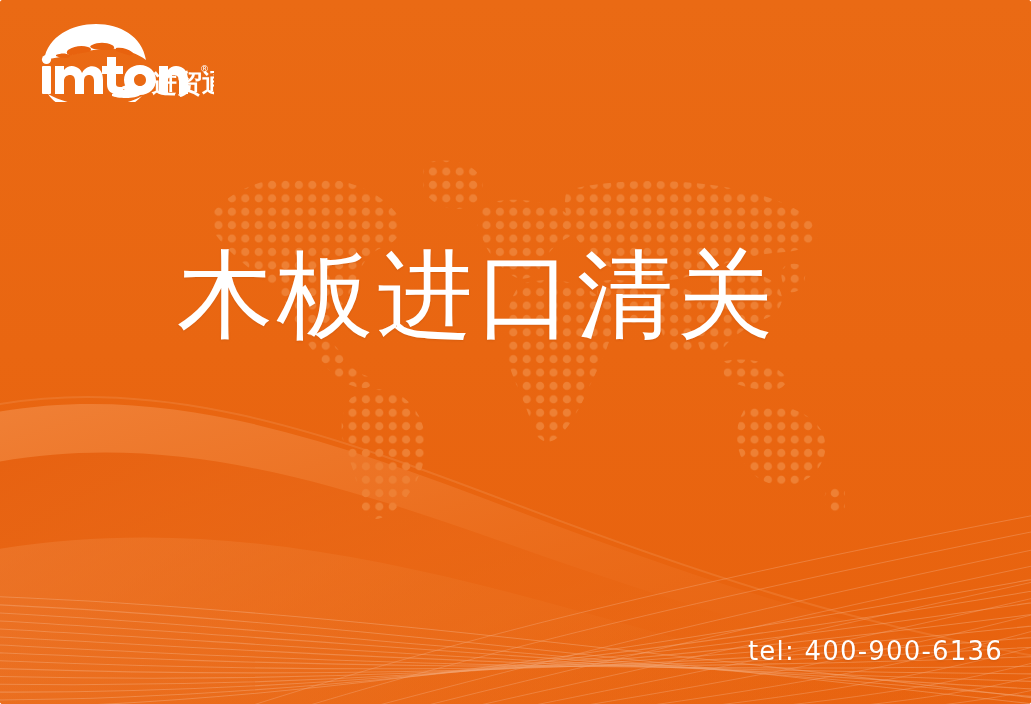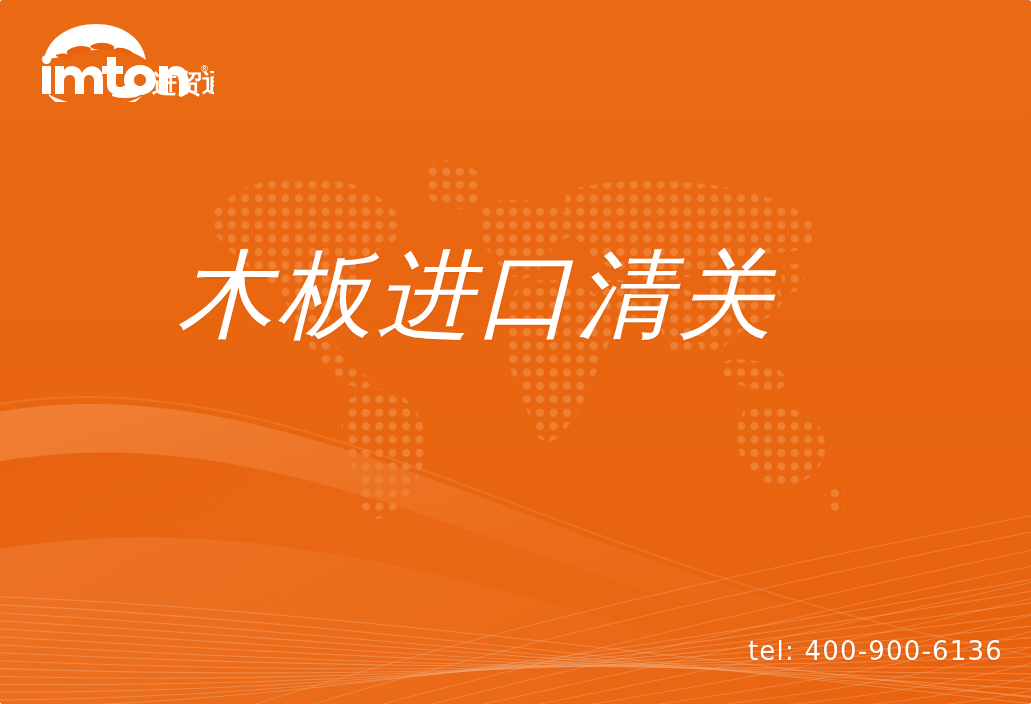--- a/index.html
+++ b/index.html
@@ -58,21 +58,20 @@
     top: 236px;
     width: 960px;
     text-align: center;
     color: #ffffff;
     font-family: "DejaVu Sans", "Liberation Sans", sans-serif;
     font-weight: 300;
     font-size: 96px;
     line-height: 118px;
     letter-spacing: 4px;
     text-shadow: 0 1px 2px rgba(140,55,5,0.18);
-    font-style: italic;
   }
   #headline .hl-line {
     display: block;
     white-space: nowrap;
   }
   #headline .hl-line.line1 { padding-right: 6px; }
   #headline .hl-line.line2 { padding-right: 6px; }
 
   
   #phone {

